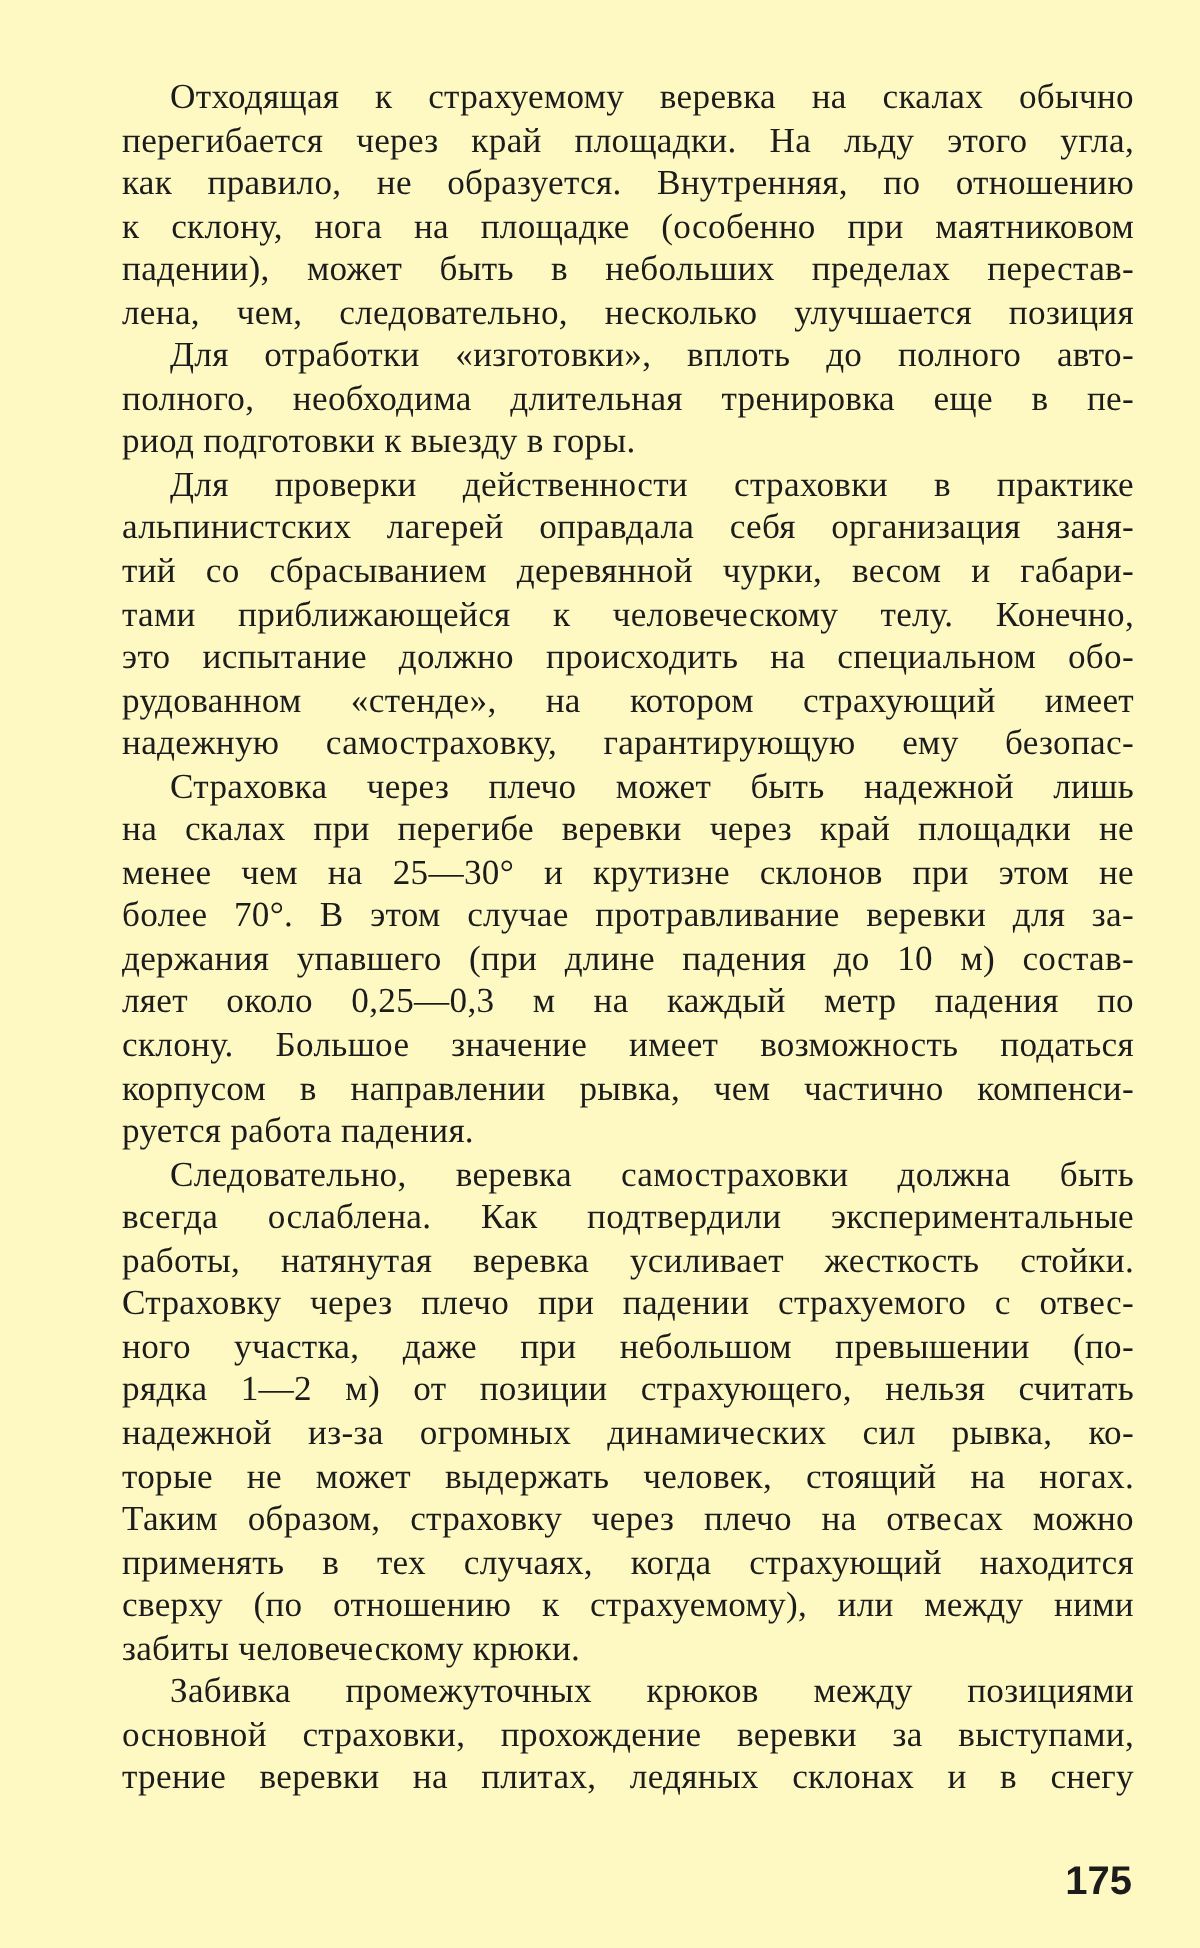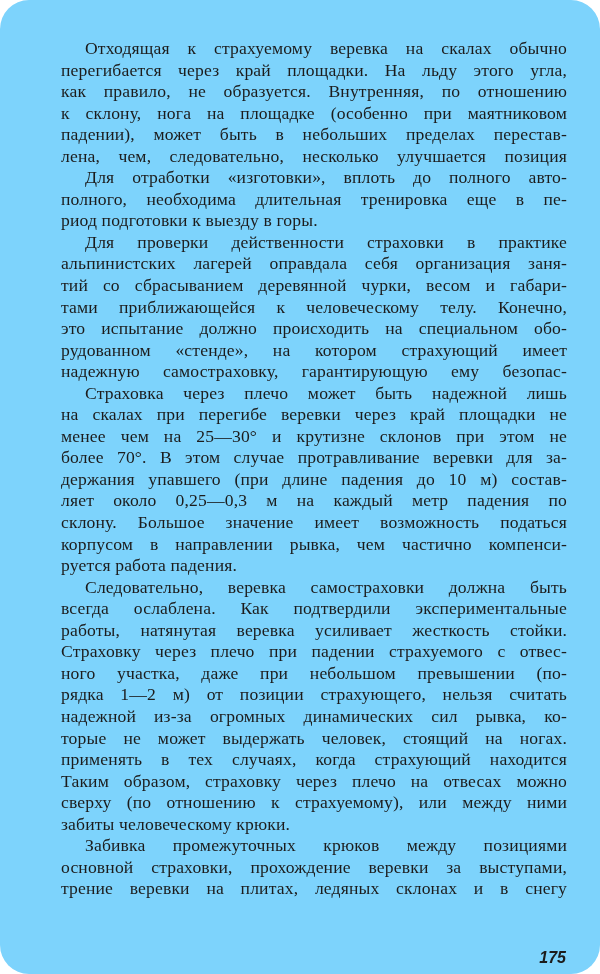--- a/index.html
+++ b/index.html
@@ -1,43 +1,42 @@
 <!DOCTYPE html>
 <html><head>
 <meta charset="utf-8">
 <style>
   html, body { margin: 0; padding: 0; background: #ffffff; }
   body { width: 600px; height: 974px; position: relative; overflow: hidden; }
   .page {
     position: absolute; left: 0; top: 0; width: 600px; height: 974px;
-    background: #7dd3fc;
+    background: #fef9c3;
     font-family: "Liberation Serif", "DejaVu Serif", serif;
     color: #1c1c1c;
-    border-radius: 29px;
   }
   .text-block {
     position: absolute; left: 61px; top: 38px; width: 506px;
   }
   .line {
     display: block;
     height: 21.55px;
     line-height: 21.55px;
     font-size: 17.6px;
     white-space: nowrap;
     text-align: justify;
     text-align-last: justify;
     letter-spacing: 0.15px;
     font-stretch: condensed;
   }
   .line.indent { padding-left: 24px; }
   .line.last { text-align-last: left; }
   .page-number {
-    position: absolute; right: 34px; top: 949px;
+    position: absolute; right: 34px; top: 930px;
     font-family: "Liberation Sans", "DejaVu Sans", sans-serif;
-    font-weight: bold; font-size: 16px; color: #1c1c1c; font-style: italic;
+    font-weight: bold; font-size: 20px; color: #1c1c1c;
   }
 </style>
 </head>
 <body>
 
 <div class="page">
   <div class="text-block">
 
     <span class="line indent">Отходящая к страхуемому веревка на скалах обычно</span>
     <span class="line">перегибается через край площадки. На льду этого угла,</span>
@@ -69,22 +68,22 @@
     <span class="line last">руется работа падения.</span>
 
     <span class="line indent">Следовательно, веревка самостраховки должна быть</span>
     <span class="line">всегда ослаблена. Как подтвердили экспериментальные</span>
     <span class="line">работы, натянутая веревка усиливает жесткость стойки.</span>
     <span class="line">Страховку через плечо при падении страхуемого с отвес-</span>
     <span class="line">ного участка, даже при небольшом превышении (по-</span>
     <span class="line">рядка 1—2 м) от позиции страхующего, нельзя считать</span>
     <span class="line">надежной из-за огромных динамических сил рывка, ко-</span>
     <span class="line">торые не может выдержать человек, стоящий на ногах.</span>
+    <span class="line">Таким образом, страховку через плечо на отвесах можно</span>
     <span class="line">применять в тех случаях, когда страхующий находится</span>
-    <span class="line">Таким образом, страховку через плечо на отвесах можно</span>
     <span class="line">сверху (по отношению к страхуемому), или между ними</span>
     <span class="line last">забиты человеческому крюки.</span>
 
     <span class="line indent">Забивка промежуточных крюков между позициями</span>
     <span class="line">основной страховки, прохождение веревки за выступами,</span>
     <span class="line">трение веревки на плитах, ледяных склонах и в снегу</span>
   </div>
 
   <div class="page-number">175</div>
 </div>

